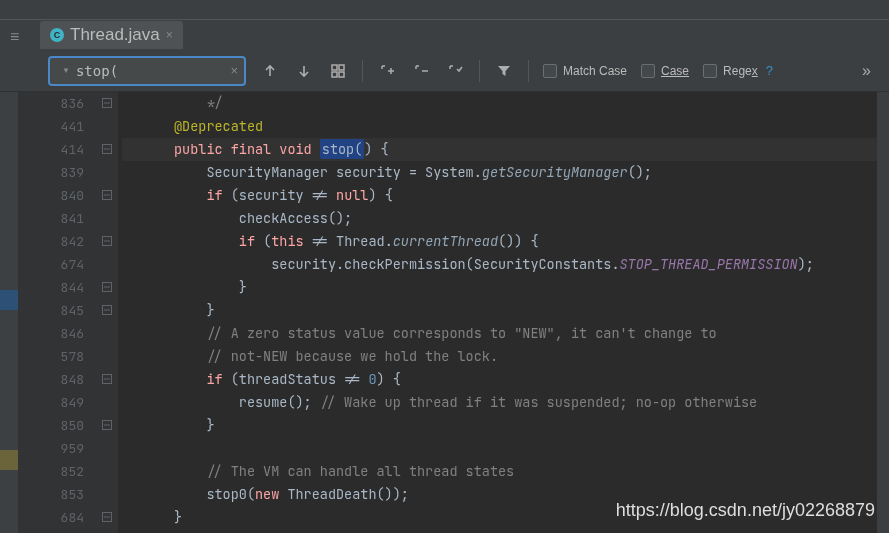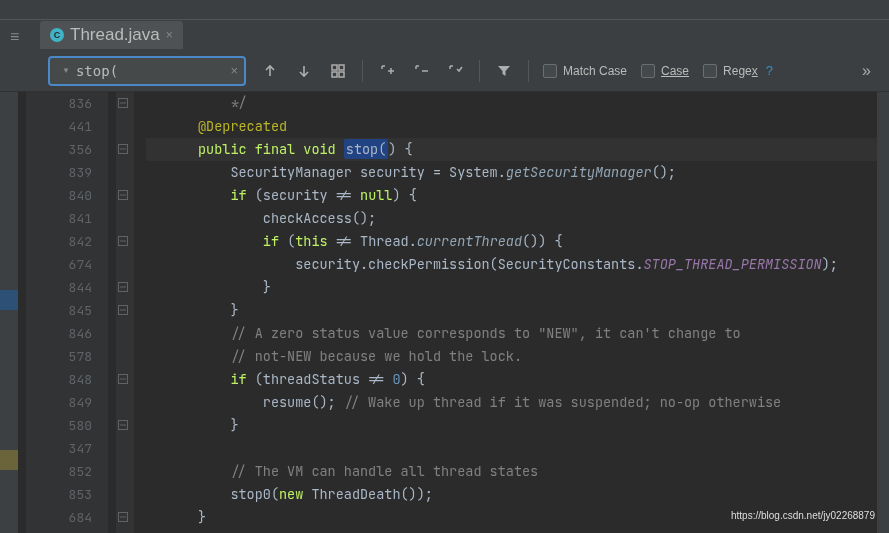--- a/index.html
+++ b/index.html
@@ -16,39 +16,39 @@
 .searchbox input { background:none; border:none; outline:none; color:#bbb; font-family:monospace; font-size:14px; flex:1; width:100px; }
 .si { color:#888; display:flex; align-items:center; }
 .icn { color:#adadad; cursor:pointer; display:flex; align-items:center; justify-content:center; width:20px; height:20px; }
 .icn svg { width:16px; height:16px; }
 .sep { width:1px; height:22px; background:#555; }
 .chk { display:flex; align-items:center; gap:6px; color:#bbb; font-size:12px; }
 .chk-box { width:14px; height:14px; border:1px solid #6e6e6e; border-radius:2px; background:#43494a; }
 .chk .u { text-decoration:underline; }
 .help { color:#3592c4; font-size:13px; margin-left:2px; }
 .dots { color:#adadad; font-size:16px; letter-spacing:2px; margin-left:auto; margin-right:6px; cursor:pointer; }
-.editor { display:flex; height:441px; background:#2b2b2b;gap:8px; }
+.editor { display:flex; height:441px; background:#2b2b2b; }
 .lmargin { width:18px; background:#3c4043; position:relative; }
 .bluemark { position:absolute; left:0; top:198px; width:18px; height:20px; background:#2d5176; }
 .yellowmark { position:absolute; left:0; top:358px; width:18px; height:20px; background:#6b6339; }
 .gutter { width:82px; background:#313335; text-align:right; padding-right:16px; font-family:'JetBrains Mono',Consolas,monospace; font-size:13px; color:#606366; line-height:23px; padding-top:0; position:relative; }
 .gutter div { height:23px; }
 .foldcol { width:18px; background:#313335; position:relative; }
 .fold { position:absolute; left:2px; color:#606366; font-size:10px; }
 .code { flex:1; font-family:'JetBrains Mono',Consolas,monospace; font-size:13.5px; line-height:23px; white-space:pre; padding-left:4px; position:relative; }
 .ln { height:23px; }
 .ln.hl { background:#323232; }
 .c-comment { color:#808080; }
 .c-annotation { color:#bbb529; }
-.c-kw { color:#bef264; }
+.c-kw { color:#fca5a5; }
 .c-num { color:#6897bb; }
 .c-it { font-style:italic; color:#93a6b5;margin-top:48px; }
 .c-static { font-style:italic; color:#9876aa; }
 .selword { border:1px solid #214283; background:#214283; border-radius:2px; padding:0 1px; }
-.watermark { position:absolute; right:14px; bottom:12px; color:#dedede; font-size:10px; font-family:sans-serif; }
+.watermark { position:absolute; right:14px; bottom:12px; color:#dedede; font-size:18px; font-family:sans-serif; }
 .scroll { position:absolute; right:0; top:92px; width:12px; height:441px; background:#3c3f41; }
 </style>
 </head>
 <body>
 
 <div class="top"></div>
 
 <div class="tabbar">
   <span class="hamburger">≡</span>
   <div class="tab">
@@ -134,34 +134,34 @@
 </div>
 
 <div class="editor">
   <div class="lmargin">
     <div class="bluemark"></div>
     <div class="yellowmark"></div>
   </div>
   <div class="gutter" id="gutter">
       <div>836</div>
       <div>441</div>
-      <div>356</div>
+      <div>414</div>
       <div>839</div>
       <div>840</div>
       <div>841</div>
       <div>842</div>
       <div>674</div>
       <div>844</div>
       <div>845</div>
       <div>846</div>
       <div>578</div>
       <div>848</div>
       <div>849</div>
-      <div>580</div>
-      <div>347</div>
+      <div>850</div>
+      <div>959</div>
       <div>852</div>
       <div>853</div>
       <div>684</div>
     </div>
   <div class="foldcol" id="folds">
       <div class="fold" style="top: 6px;"><svg width="10" height="10" viewBox="0 0 10 10">
           <rect x="0.5" y="0.5" width="9" height="9" fill="none" stroke="#606366"></rect>
           <path d="M2 5h6" stroke="#606366"></path>
         </svg></div>
       <div class="fold" style="top: 52px;"><svg width="10" height="10" viewBox="0 0 10 10">

